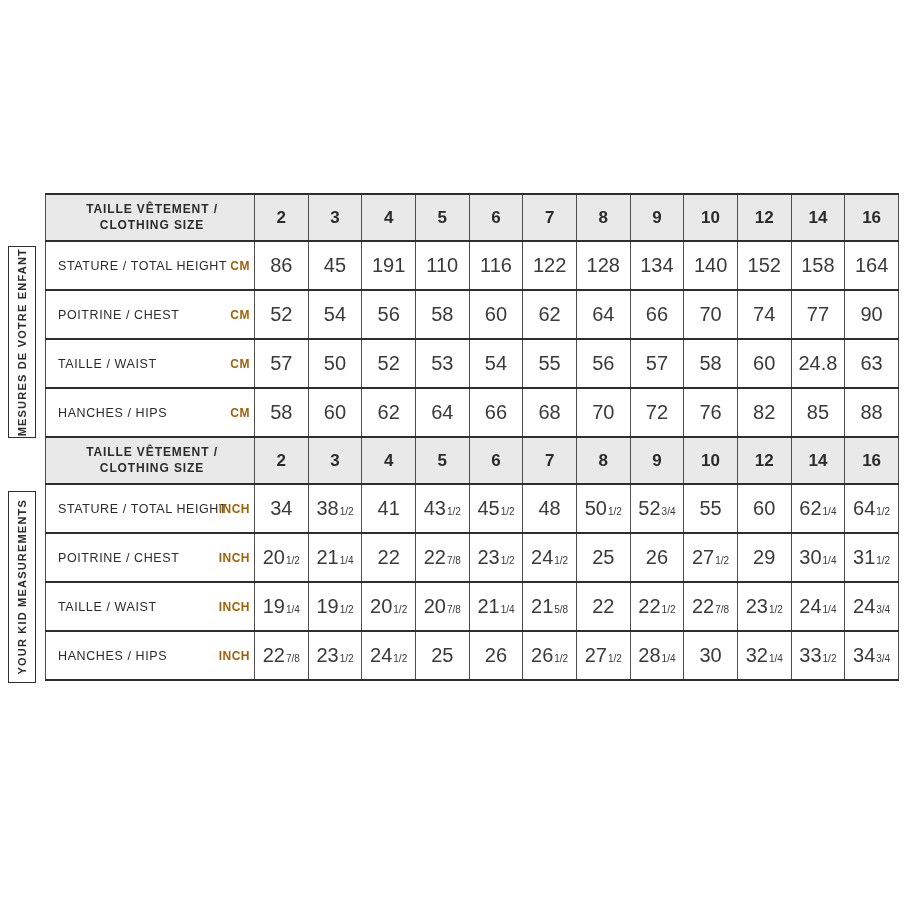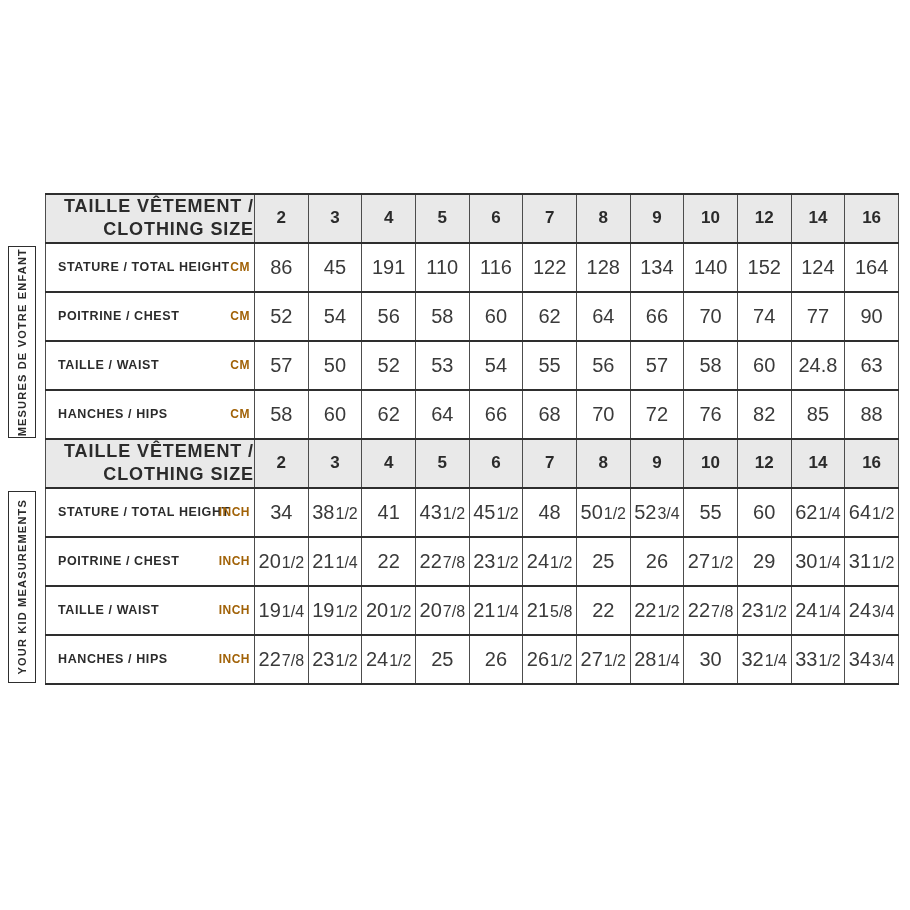--- a/index.html
+++ b/index.html
@@ -41,52 +41,52 @@
   .size-table th, .size-table td {
     border-left: 1px solid #4d4d4d;
     border-right: 1px solid #4d4d4d;
     border-top: 2px solid #2e2e2e;
     border-bottom: 2px solid #2e2e2e;
     overflow: hidden;
   }
   .header-row th { background: #e9e9e9; height: 47px; }
   .corner-cell {
     width: 209px;
-    text-align: right;
+    text-align: center;
     padding-left: 4px;
-    font-size: 18px; font-weight: 700;
+    font-size: 12px; font-weight: 700;
     letter-spacing: 0.9px;
   }
   .corner-line { line-height: 1.3; }
   .size-cell {
     font-size: 17px; font-weight: 700;
     text-align: center;
   }
   .data-row td { height: 49px; background: #ffffff; }
   .label-cell { position: relative; }
   .row-label {
     position: absolute; left: 12px; top: 50%;
     transform: translateY(-50%);
-    font-size: 12.5px; font-weight: 700;
+    font-size: 12.5px; font-weight: 400;
     letter-spacing: 0.6px; white-space: nowrap;
   }
   .row-unit {
     position: absolute; right: 4px; top: 50%;
     transform: translateY(-50%);
     font-size: 12px; font-weight: 700;
     letter-spacing: 0.5px;
     color: #a16207;
   }
   .value-cell {
     text-align: center;
     font-size: 20px; font-weight: 400;
     color: #3a3a3a;
     white-space: nowrap;
   }
-  .frac { font-size: 16px; margin-left: 1px; letter-spacing: 0; }
+  .frac { font-size: 10px; margin-left: 1px; letter-spacing: 0; }
 </style>
 </head>
 <body>
 
 <div class="canvas">
 
   <div class="side-box side-box-1">
     <span class="side-text">MESURES DE VOTRE ENFANT</span>
   </div>
 
@@ -122,21 +122,21 @@
           <td class="value-cell"><span class="num">86</span></td>
           <td class="value-cell"><span class="num">45</span></td>
           <td class="value-cell"><span class="num">191</span></td>
           <td class="value-cell"><span class="num">110</span></td>
           <td class="value-cell"><span class="num">116</span></td>
           <td class="value-cell"><span class="num">122</span></td>
           <td class="value-cell"><span class="num">128</span></td>
           <td class="value-cell"><span class="num">134</span></td>
           <td class="value-cell"><span class="num">140</span></td>
           <td class="value-cell"><span class="num">152</span></td>
-          <td class="value-cell"><span class="num">124</span></td>
+          <td class="value-cell"><span class="num">158</span></td>
           <td class="value-cell"><span class="num">164</span></td>
         </tr>
         <tr class="data-row">
           <td class="label-cell">
             <span class="row-label">POITRINE / CHEST</span>
             <span class="row-unit">CM</span>
           </td>
           <td class="value-cell"><span class="num">52</span></td>
           <td class="value-cell"><span class="num">54</span></td>
           <td class="value-cell"><span class="num">56</span></td>

